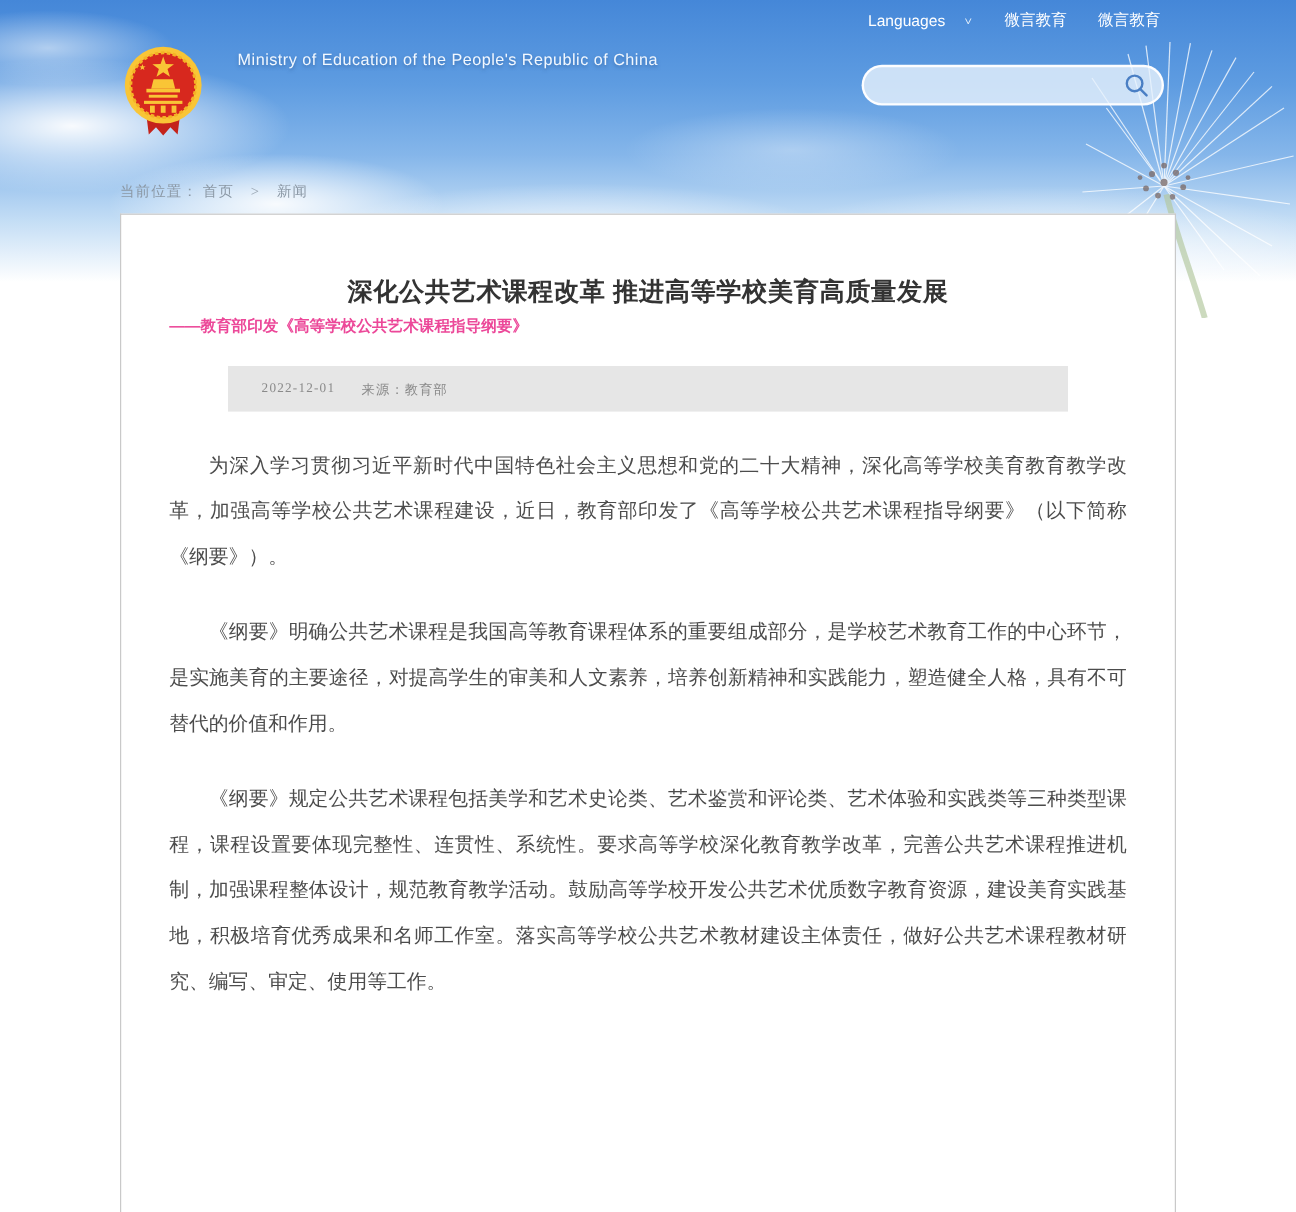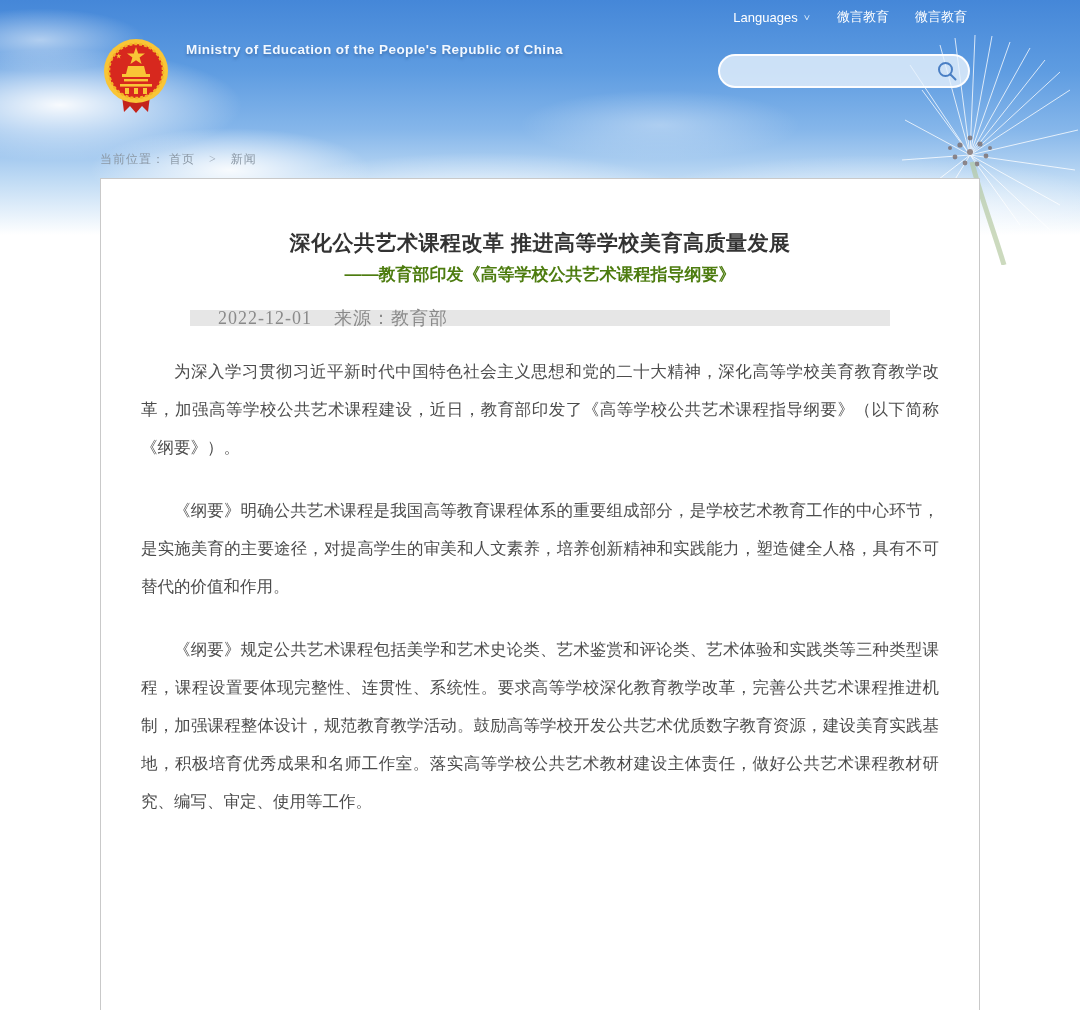--- a/index.html
+++ b/index.html
@@ -21,34 +21,35 @@
       linear-gradient(180deg, #4587d8 0%, #5e9ce1 30%, #85b6ea 55%, #c3ddf5 78%, #ffffff 100%);
   }
   .dandelion { position:absolute; right:0; top:30px; z-index:0; opacity:.9; }
 
   
   .topbar {
     position:absolute; top:8px; right:113px; z-index:3;
     display:flex; align-items:center; gap:26px;
     color:#fff; font-size:13px;
   }
-  .topbar a { color:#fff; text-decoration:none; cursor:pointer; display:inline-flex; align-items:flex-end; gap:5px; }
+  .topbar a { color:#fff; text-decoration:none; cursor:pointer; display:inline-flex; align-items:flex-end; gap:15px; }
   .chev { font-size:10px; color:#e8f2fc; transform:scaleY(.8); display:inline-block; }
 
   
   .header { position:absolute; left:100px; top:38px; z-index:2; display:flex; align-items:flex-start; }
   .emblem { width:72px; height:76px; margin-right:14px; flex:0 0 auto; }
   .site-title {
     font-size:42px; font-weight:bold; color:#fff; letter-spacing:3px; line-height:1.1;
     text-shadow:0 3px 5px rgba(45,90,150,.65), 0 1px 0 rgba(210,230,250,.9);
     white-space:nowrap;
   }
   .site-subtitle {
-    font-size:13.5px; font-weight:bold; color:#f2f8ff; letter-spacing:.4px; margin-top:4px;
+    font-size:13.5px; font-weight:normal; color:#f2f8ff; letter-spacing:.4px; margin-top:4px;
     text-shadow:0 2px 3px rgba(45,90,150,.6);
+    margin-left:12px;
   }
 
   .searchbox {
     position:absolute; right:110px; top:54px; z-index:3;
     width:252px; height:34px; border-radius:17px;
     border:2px solid rgba(255,255,255,.95);
     background:rgba(232,242,252,.8);
     display:flex; align-items:center; padding:0 10px 0 16px;
   }
   .searchbox input {
@@ -71,28 +72,28 @@
     position:absolute; left:100px; top:178px; z-index:2;
     width:880px; height:900px;
     background:#fff; border:1px solid #c9c9c9; border-bottom:none;
     padding:50px 40px 0 40px;
   }
   .article-title {
     text-align:center; font-size:21px; font-weight:bold; color:#333;
     letter-spacing:.5px; margin-bottom:6px;
   }
   .article-subtitle {
-    text-align:center; font-size:17px; font-weight:bold; color:#4d7c0f;
+    text-align:left; font-size:13px; font-weight:bold; color:#ec4899;
     margin-bottom:24px;
   }
   .meta-bar {
-    width:700px; height:16px; margin:0 auto 26px auto;
+    width:700px; height:38px; margin:0 auto 26px auto;
     background:#e6e6e6; display:flex; align-items:center;
     padding-left:28px; font-family:"Liberation Serif", serif;
-    font-size:18px; color:#8a8a8a; letter-spacing:1px;
+    font-size:11px; color:#8a8a8a; letter-spacing:1px;
   }
   .meta-bar .src { margin-left:22px; }
   .article-body p {
     font-size:16.5px; color:#4c4c4c; line-height:38px;
     text-align:justify; text-indent:2em; margin-bottom:25px;
   }
 </style>
 </head>
 <body>
 

